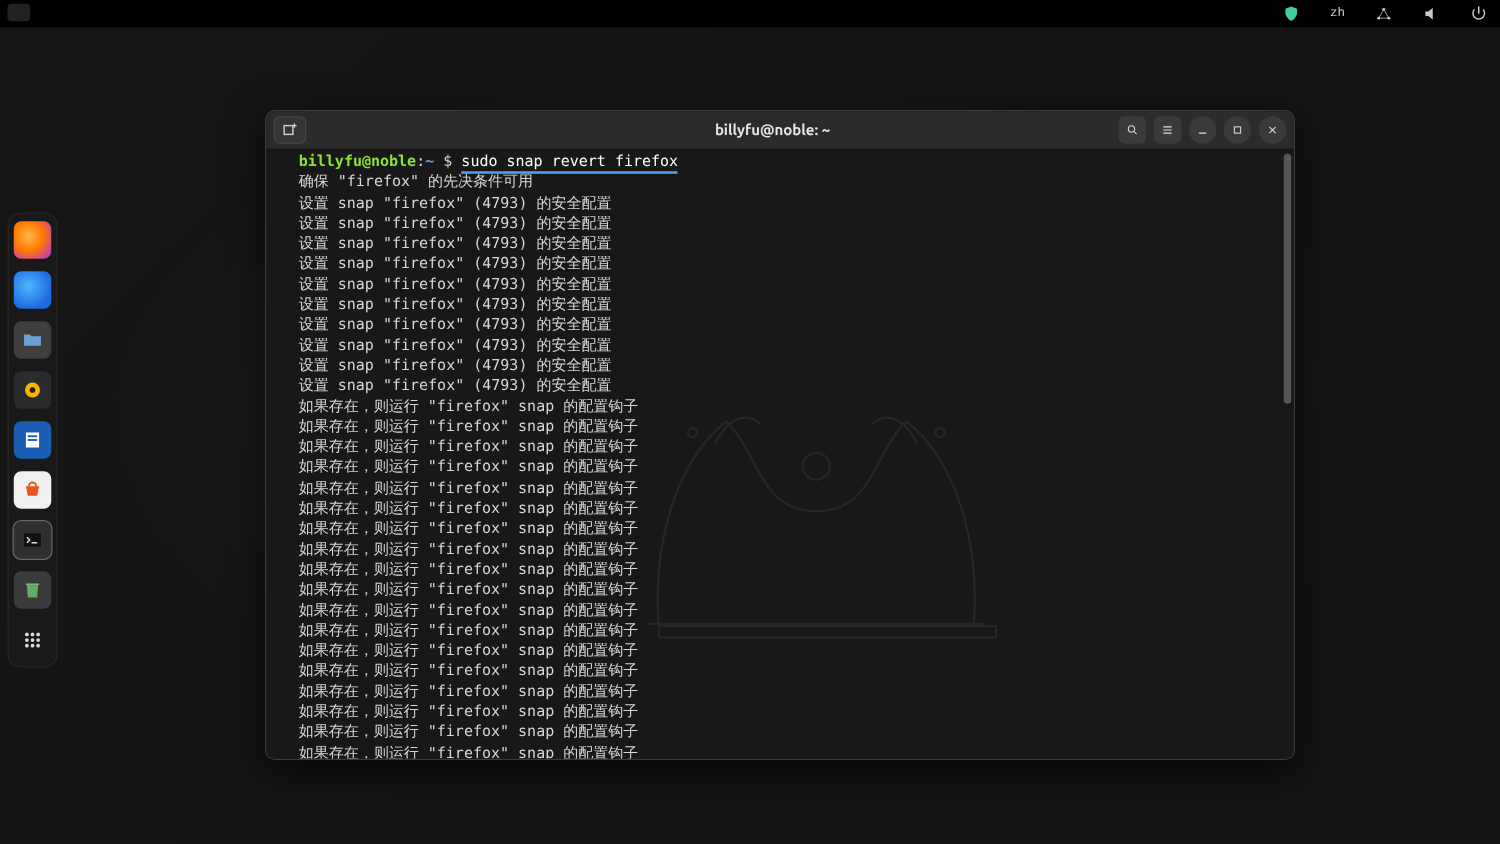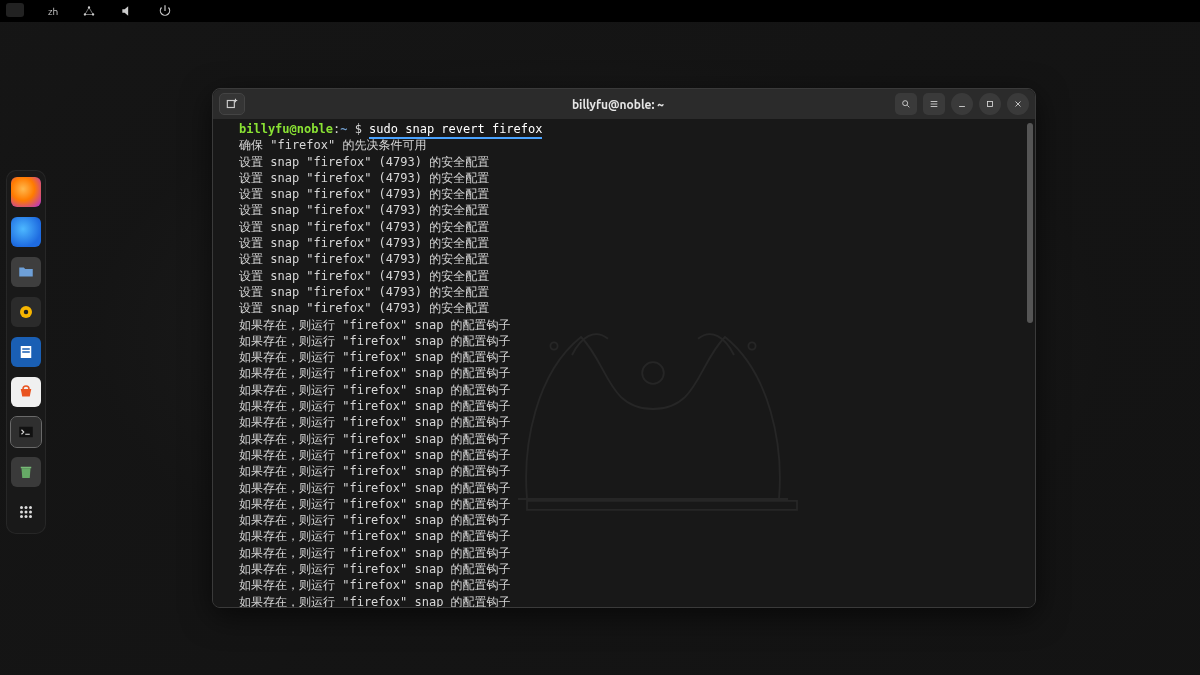--- a/index.html
+++ b/index.html
@@ -15,24 +15,25 @@
   }
 
   
   .topbar {
     position: absolute;
     top: 0; left: 0; right: 0;
     height: 22px;
     background: #000;
     display: flex;
     align-items: center;
-    justify-content: flex-start;
+    justify-content: flex-end;
     padding: 0 10px;
     font-size: 11px;
     gap: 24px;
+    font-family: Liberation Mono, monospace;
   }
   .topbar .left-corner {
     position: absolute;
     left: 6px;
     top: 3px;
     width: 18px; height: 14px;
     background: #222;
     border-radius: 3px;
   }
   .topbar .tray-icon { display:inline-flex; align-items:center; justify-content:center; width:14px; height:14px; fill:#bbb; color:#bbb; }

